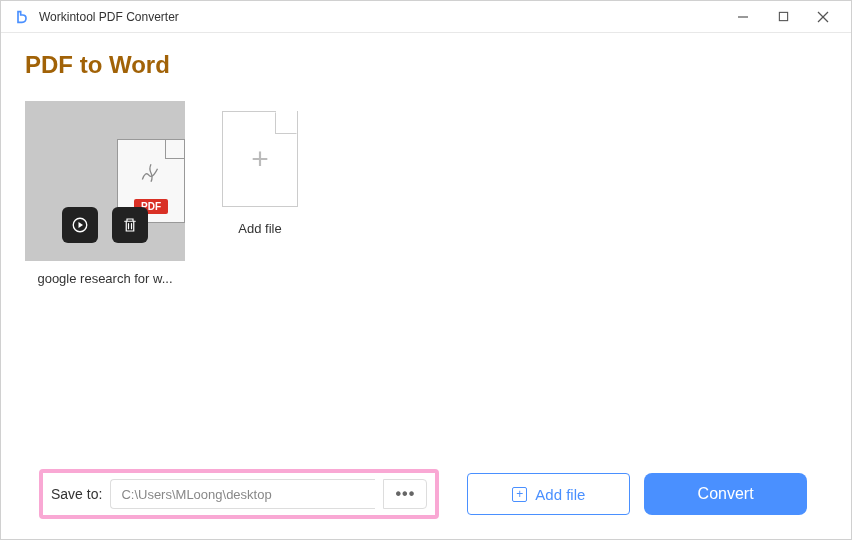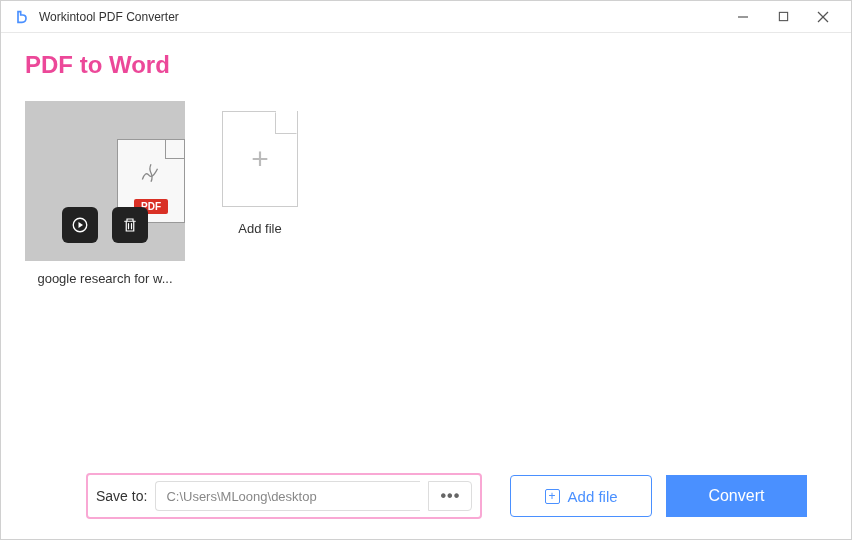--- a/index.html
+++ b/index.html
@@ -53,21 +53,21 @@
     }
     .content {
       flex: 1;
       padding: 18px 24px 0 24px;
       display: flex;
       flex-direction: column;
     }
     .page-title {
       font-size: 24px;
       font-weight: 700;
-      color: #ec4899;
+      color: #a16207;
       margin-bottom: 22px;
     }
     .files-area {
       display: flex;
       gap: 30px;
       flex: 1;
     }
     .file-card {
       width: 160px;
       display: flex;
@@ -208,25 +208,24 @@
     }
     .bottom-bar {
       display: flex;
       align-items: center;
       padding: 14px 20px 20px 14px;
       gap: 14px;
     }
     .save-group {
       display: flex;
       align-items: center;
-      border: 2px solid #f9a8d4;
+      border: 4px solid #f9a8d4;
       border-radius: 4px;
       padding: 6px 8px;
       gap: 8px;
-      margin-left: 47px;
     }
     .save-label {
       font-size: 14px;
       color: #333;
       white-space: nowrap;
     }
     .save-path {
       width: 265px;
       height: 30px;
       border: 1px solid #ddd;
@@ -265,21 +264,21 @@
       justify-content: center;
       gap: 8px;
       cursor: pointer;
     }
     .btn-primary {
       width: 170px;
       height: 42px;
       border: none;
       background: #4a90ff;
       color: #fff;
-      border-radius: 0;
+      border-radius: 8px;
       font-size: 16px;
       display: flex;
       align-items: center;
       justify-content: center;
       cursor: pointer;
     }
     .plus-box {
       width: 15px;
       height: 15px;
       border: 1.5px solid #4a90ff;

